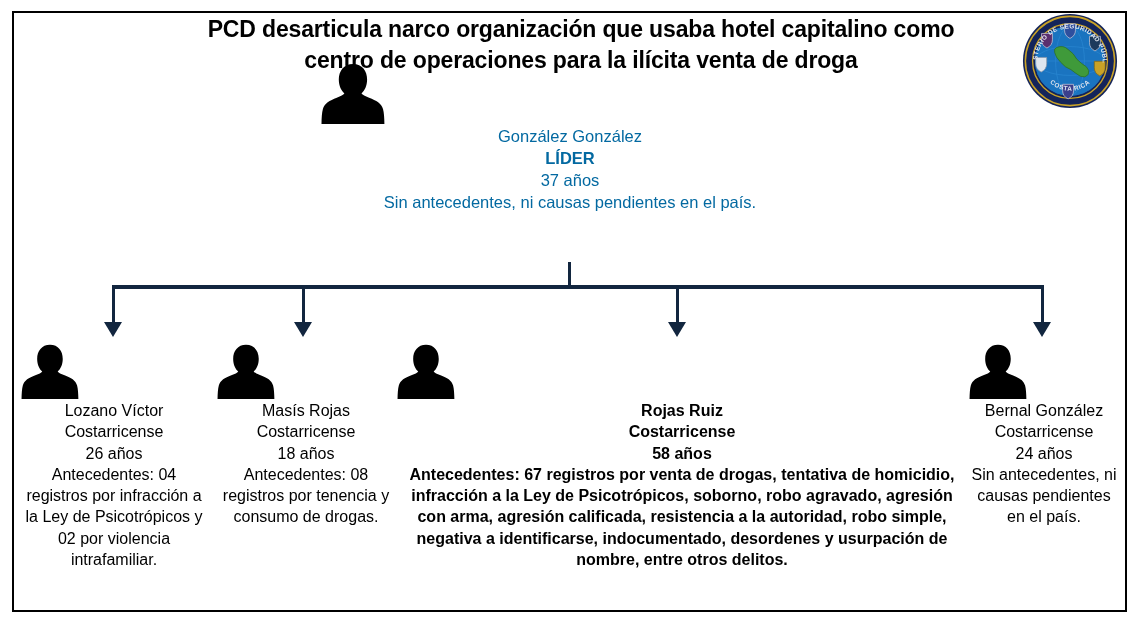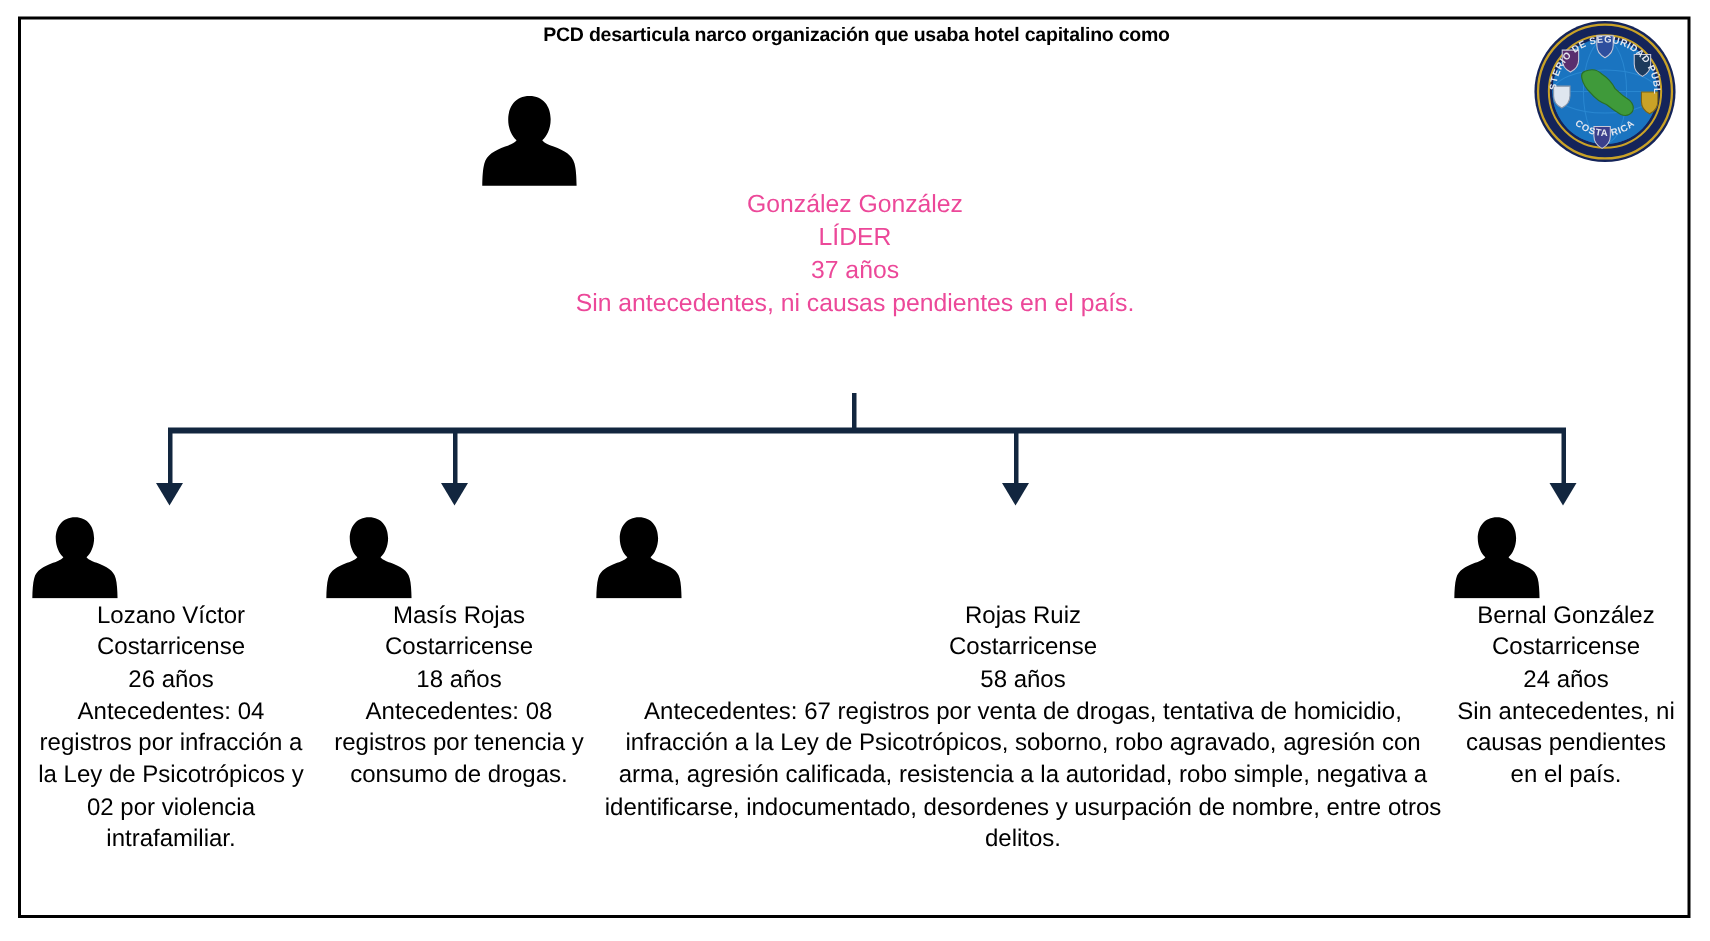--- a/index.html
+++ b/index.html
@@ -29,25 +29,25 @@
     width: 1115px;
     height: 601px;
     border: 2px solid #000000;
     box-sizing: border-box;
     pointer-events: none;
   }
 
   
   .title {
     position: absolute;
-    left: 176px;
+    left: 186px;
     top: 14px;
     width: 790px;
     text-align: center;
-    font-size: 13px;
+    font-size: 23px;
     font-weight: bold;
     line-height: 1.35;
     color: #000000;
     letter-spacing: -0.15px;
   }
   .title-line { display: block; }
 
   
   .logo {
     position: absolute;
@@ -70,24 +70,24 @@
     position: absolute;
     left: 320px;
     top: 62px;
     width: 500px;
     text-align: center;
   }
   .leader .lines {
     margin-top: 1px;
     font-size: 16.5px;
     line-height: 1.34;
-    color: #ec4899;
+    color: #0369a1;
   }
   .ln { display: block; white-space: nowrap; }
-  .ln.bold { font-weight: normal; }
+  .ln.bold { font-weight: bold; }
 
   
   .conn { position: absolute; background: #12263f; }
   .conn-v-root { left: 568px; top: 262px; width: 3px; height: 26px; }
   .conn-h      { left: 112px; top: 285px; width: 932px; height: 4px; }
   .conn-drop   { top: 288px; width: 3px; height: 37px; }
   .arrow {
     position: absolute;
     top: 322px;
     width: 0; height: 0;
@@ -105,32 +105,33 @@
   }
   .child .lines {
     margin-top: 1px;
     font-size: 16px;
     line-height: 1.33;
   }
   .child .lines .ln { white-space: normal; }
 
   .child-0 { left: 20px;  width: 188px; }
   .child-1 { left: 216px; width: 180px; }
-  .child-2 { left: 396px; width: 572px; }
+  .child-2 { left: 396px; width: 572px; font-weight: bold; }
   .child-3 { left: 968px; width: 152px; }
 </style>
 </head>
 <body>
 
 <div id="canvas">
 
   <div class="frame"></div>
 
   <div class="title">
     <span class="title-line">PCD desarticula narco organización que usaba hotel capitalino como</span>
+    <span class="title-line">centro de operaciones para la ilícita venta de droga</span>
   </div>
 
   <div class="logo">
     <svg viewBox="0 0 100 100" xmlns="http://www.w3.org/2000/svg" aria-hidden="true">
       <defs>
         <path id="arcTop" d="M 16,50 A 34,34 0 0 1 84,50"></path>
         <path id="arcBot" d="M 19,50 A 31,31 0 0 0 81,50"></path>
       </defs>
       <circle cx="50" cy="50" r="49" fill="#14245a"></circle>
       <circle cx="50" cy="50" r="46.5" fill="none" stroke="#c9a227" stroke-width="1.6"></circle>

